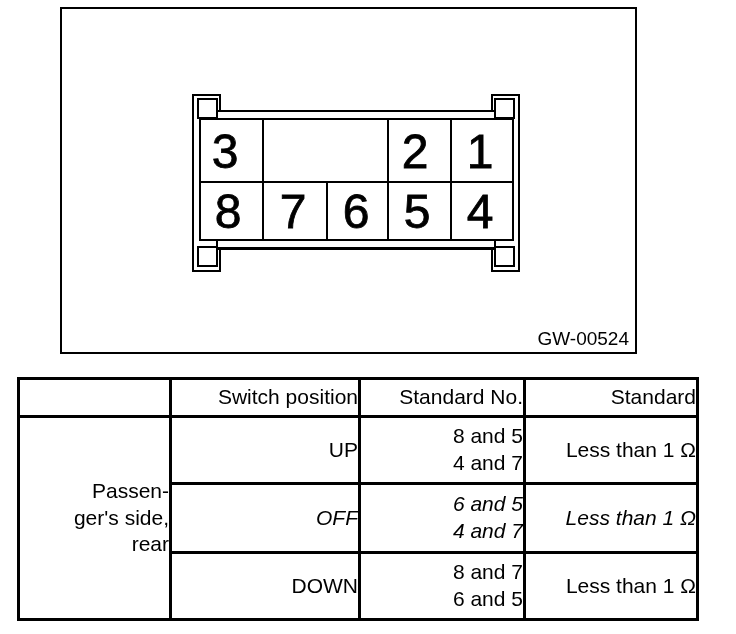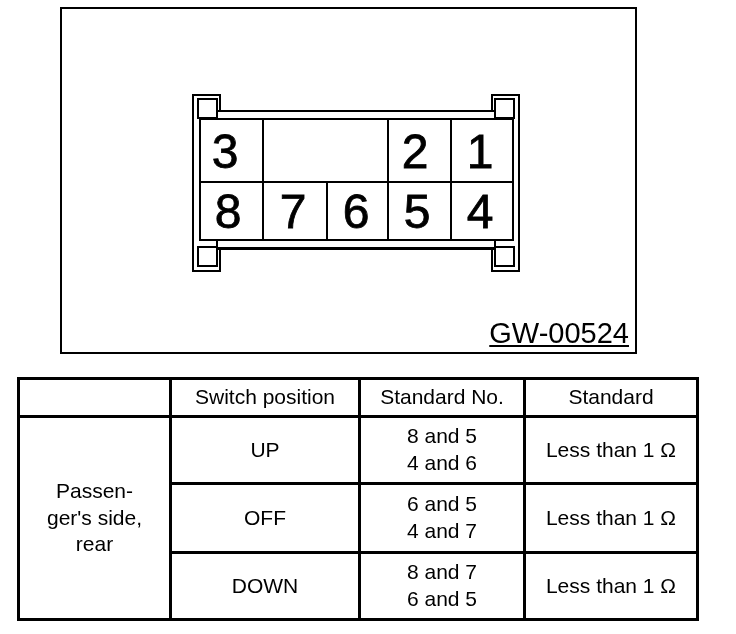--- a/index.html
+++ b/index.html
@@ -3,35 +3,35 @@
 <meta charset="utf-8">
 <style>
   html,body{margin:0;padding:0;background:#fff;}
   #page{position:relative;width:736px;height:634px;background:#fff;
         font-family:"Liberation Sans",sans-serif;color:#000;}
 
   
   #figure-frame{position:absolute;left:60px;top:7px;width:577px;height:347px;
     border:2px solid #000;box-sizing:border-box;background:#fff;}
   #connector-svg{position:absolute;left:0;top:0;}
-  .figure-code{position:absolute;right:6px;bottom:4px;font-size:29px;
-    letter-spacing:0px;line-height:1;text-decoration:underline;}
+  .figure-code{position:absolute;right:6px;bottom:4px;font-size:19px;
+    letter-spacing:0px;line-height:1;}
 
   .pin-num{font-family:"Liberation Sans",sans-serif;font-size:48px;
     fill:#000;stroke:#000;stroke-width:0.8;}
 
   
   #spec-table{position:absolute;left:17px;top:377px;border-collapse:collapse;
     table-layout:fixed;width:679px;background:#fff;}
-  #spec-table th,#spec-table td{border:3px solid #000;text-align:center;
+  #spec-table th,#spec-table td{border:3px solid #000;text-align:right;
     vertical-align:middle;font-size:21px;font-weight:normal;padding:0;
     white-space:pre-line;line-height:1.28;}
   #spec-table thead tr{height:38px;}
   #spec-table tbody tr{height:67px;}
-  #spec-table tbody tr.row-off{height:69px;}
+  #spec-table tbody tr.row-off{height:69px;font-style:italic;}
 </style>
 </head>
 <body>
 
 <div id="page">
 
   <div id="figure-frame">
     <svg id="connector-svg" width="573" height="343" viewBox="0 0 573 343" xmlns="http://www.w3.org/2000/svg">
       <g stroke="#000" fill="none" shape-rendering="crispEdges">
 
@@ -84,21 +84,21 @@
         <th>Standard</th>
       </tr>
     </thead>
     <tbody>
       <tr>
         <td rowspan="3">Passen-
 ger's side,
 rear</td>
         <td>UP</td>
         <td>8 and 5
-4 and 6</td>
+4 and 7</td>
         <td>Less than 1 Ω</td>
       </tr>
       <tr class="row-off">
         <td>OFF</td>
         <td>6 and 5
 4 and 7</td>
         <td>Less than 1 Ω</td>
       </tr>
       <tr>
         <td>DOWN</td>

